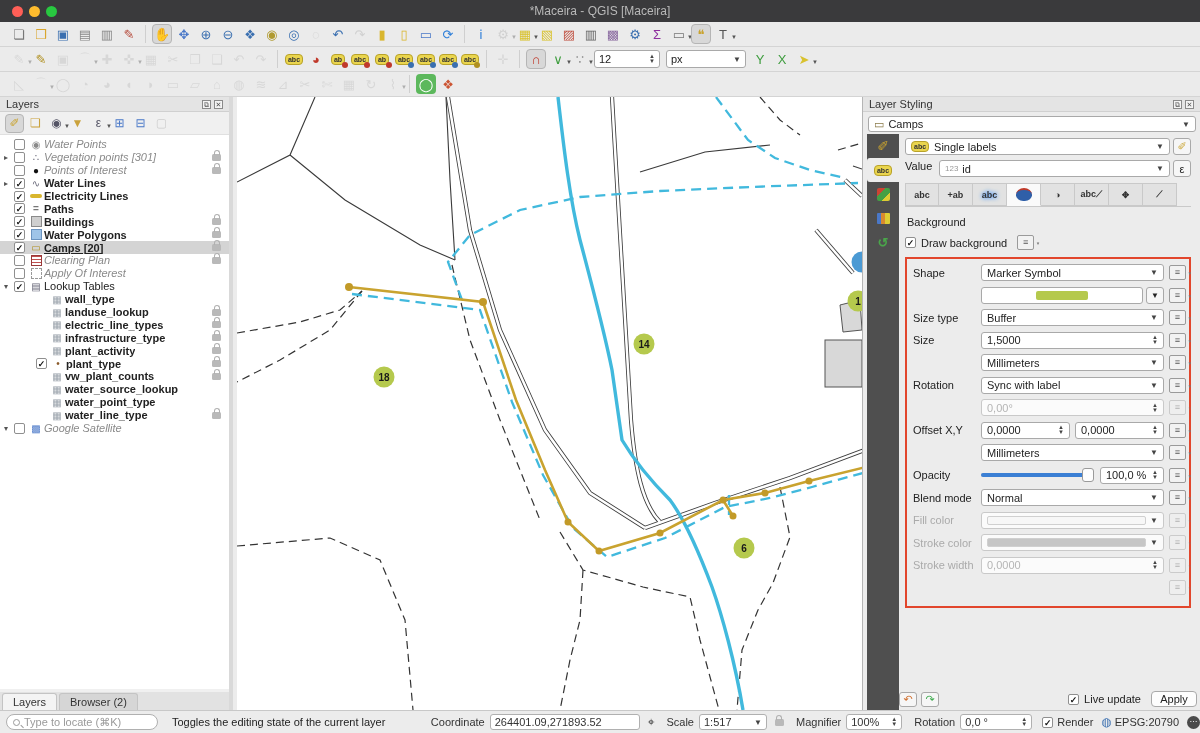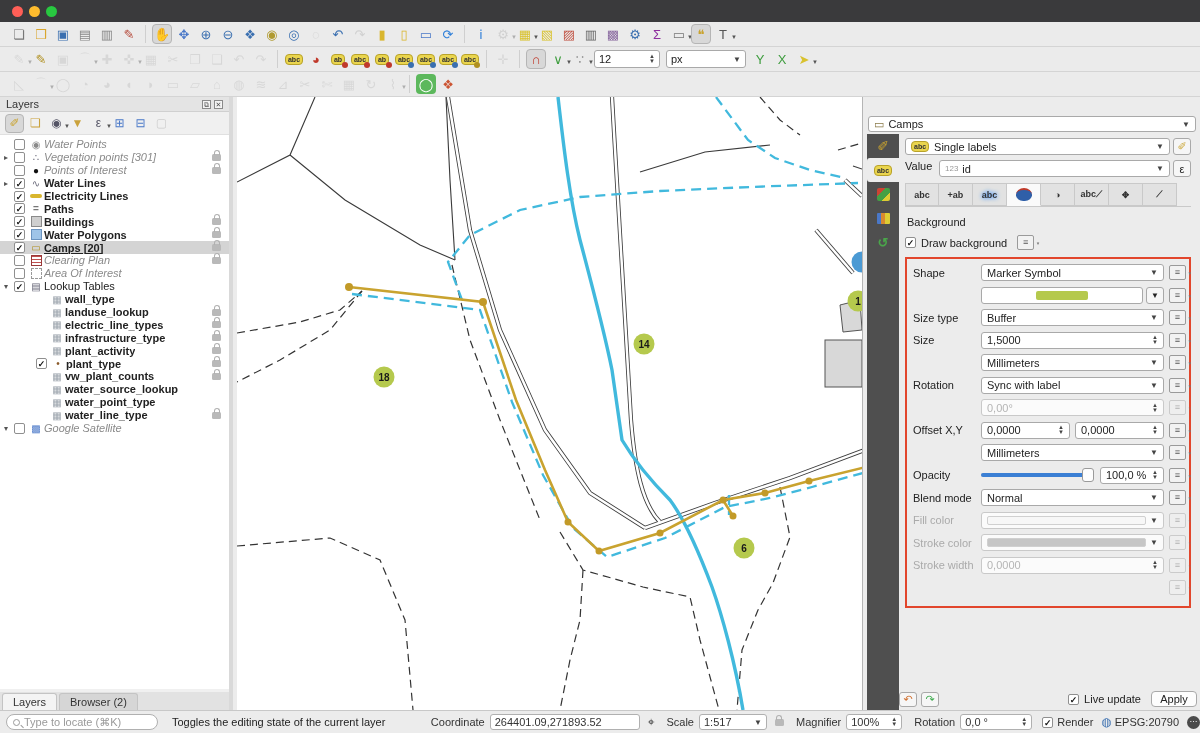--- a/index.html
+++ b/index.html
@@ -113,20 +113,21 @@
 </style>
 </head>
 <body>
 
 <div id="app">
 
   <div id="titlebar">
     <span class="tl" style="left:12px;background:#ff5f57"></span>
     <span class="tl" style="left:29px;background:#febc2e"></span>
     <span class="tl" style="left:46px;background:#28c840"></span>
+    <div id="title-text">*Maceira - QGIS [Maceira]</div>
   </div>
 
   <div id="tb1" class="toolbar">
       <span class="tbi">
         <span style="color: rgb(119, 119, 119);">❏</span>
       </span>
       <span class="tbi">
         <span style="color: rgb(217, 166, 46);">❒</span>
       </span>
       <span class="tbi">
@@ -516,21 +517,21 @@
             </span>
             <span class="tlabel i">Clearing Plan</span>
             <span class="lk"></span>
           </div>
           <div class="trow">
             <span class="tarrow"></span>
             <span class="cb" style="margin-right: 3px;"></span>
             <span class="tri">
               <span class="dashsq"></span>
             </span>
-            <span class="tlabel i">Area Of Interest</span>
+            <span class="tlabel i">Apply Of Interest</span>
           </div>
           <div class="trow">
             <span class="tarrow">▾</span>
             <span class="cb" style="margin-right: 3px;">✓</span>
             <span class="tri" style="color: rgb(102, 102, 119);">▤</span>
             <span class="tlabel">Lookup Tables</span>
           </div>
           <div class="trow" style="padding-left: 26px;">
             <span class="tarrow"></span>
             <span class="cbsp"></span>
@@ -682,20 +683,27 @@
             <circle cx="507" cy="451" r="10.5" fill="#b5c94d"></circle>
             <text x="507" y="454.5" text-anchor="middle" font-size="10" font-weight="bold" fill="#1a1a1a" font-family="Liberation Sans, sans-serif">6</text>
             <circle cx="621" cy="204" r="10.5" fill="#b5c94d"></circle>
             <text x="621" y="207.5" text-anchor="middle" font-size="10" font-weight="bold" fill="#1a1a1a" font-family="Liberation Sans, sans-serif">1</text>
             <circle cx="625" cy="165" r="10.5" fill="#4b9ad4"></circle>
           </g>
       </svg>
     </div>
 
     <div id="styling-panel">
+      <div class="panel-header">
+        <span>Layer Styling</span>
+        <span class="ph-btns">
+          <span class="ph-btn">⧉</span>
+          <span class="ph-btn">✕</span>
+        </span>
+      </div>
       <div id="layer-combo">
         <span style="color:#8a7b4a;margin-right:4px">▭</span>
         <span>Camps</span>
         <span class="arr">▼</span>
       </div>
       <div id="strip">
           <div class="strip-item">
             <span style="color: rgb(201, 163, 47); font-size: 14px;">✐</span>
           </div>
           <div class="strip-item selected">

